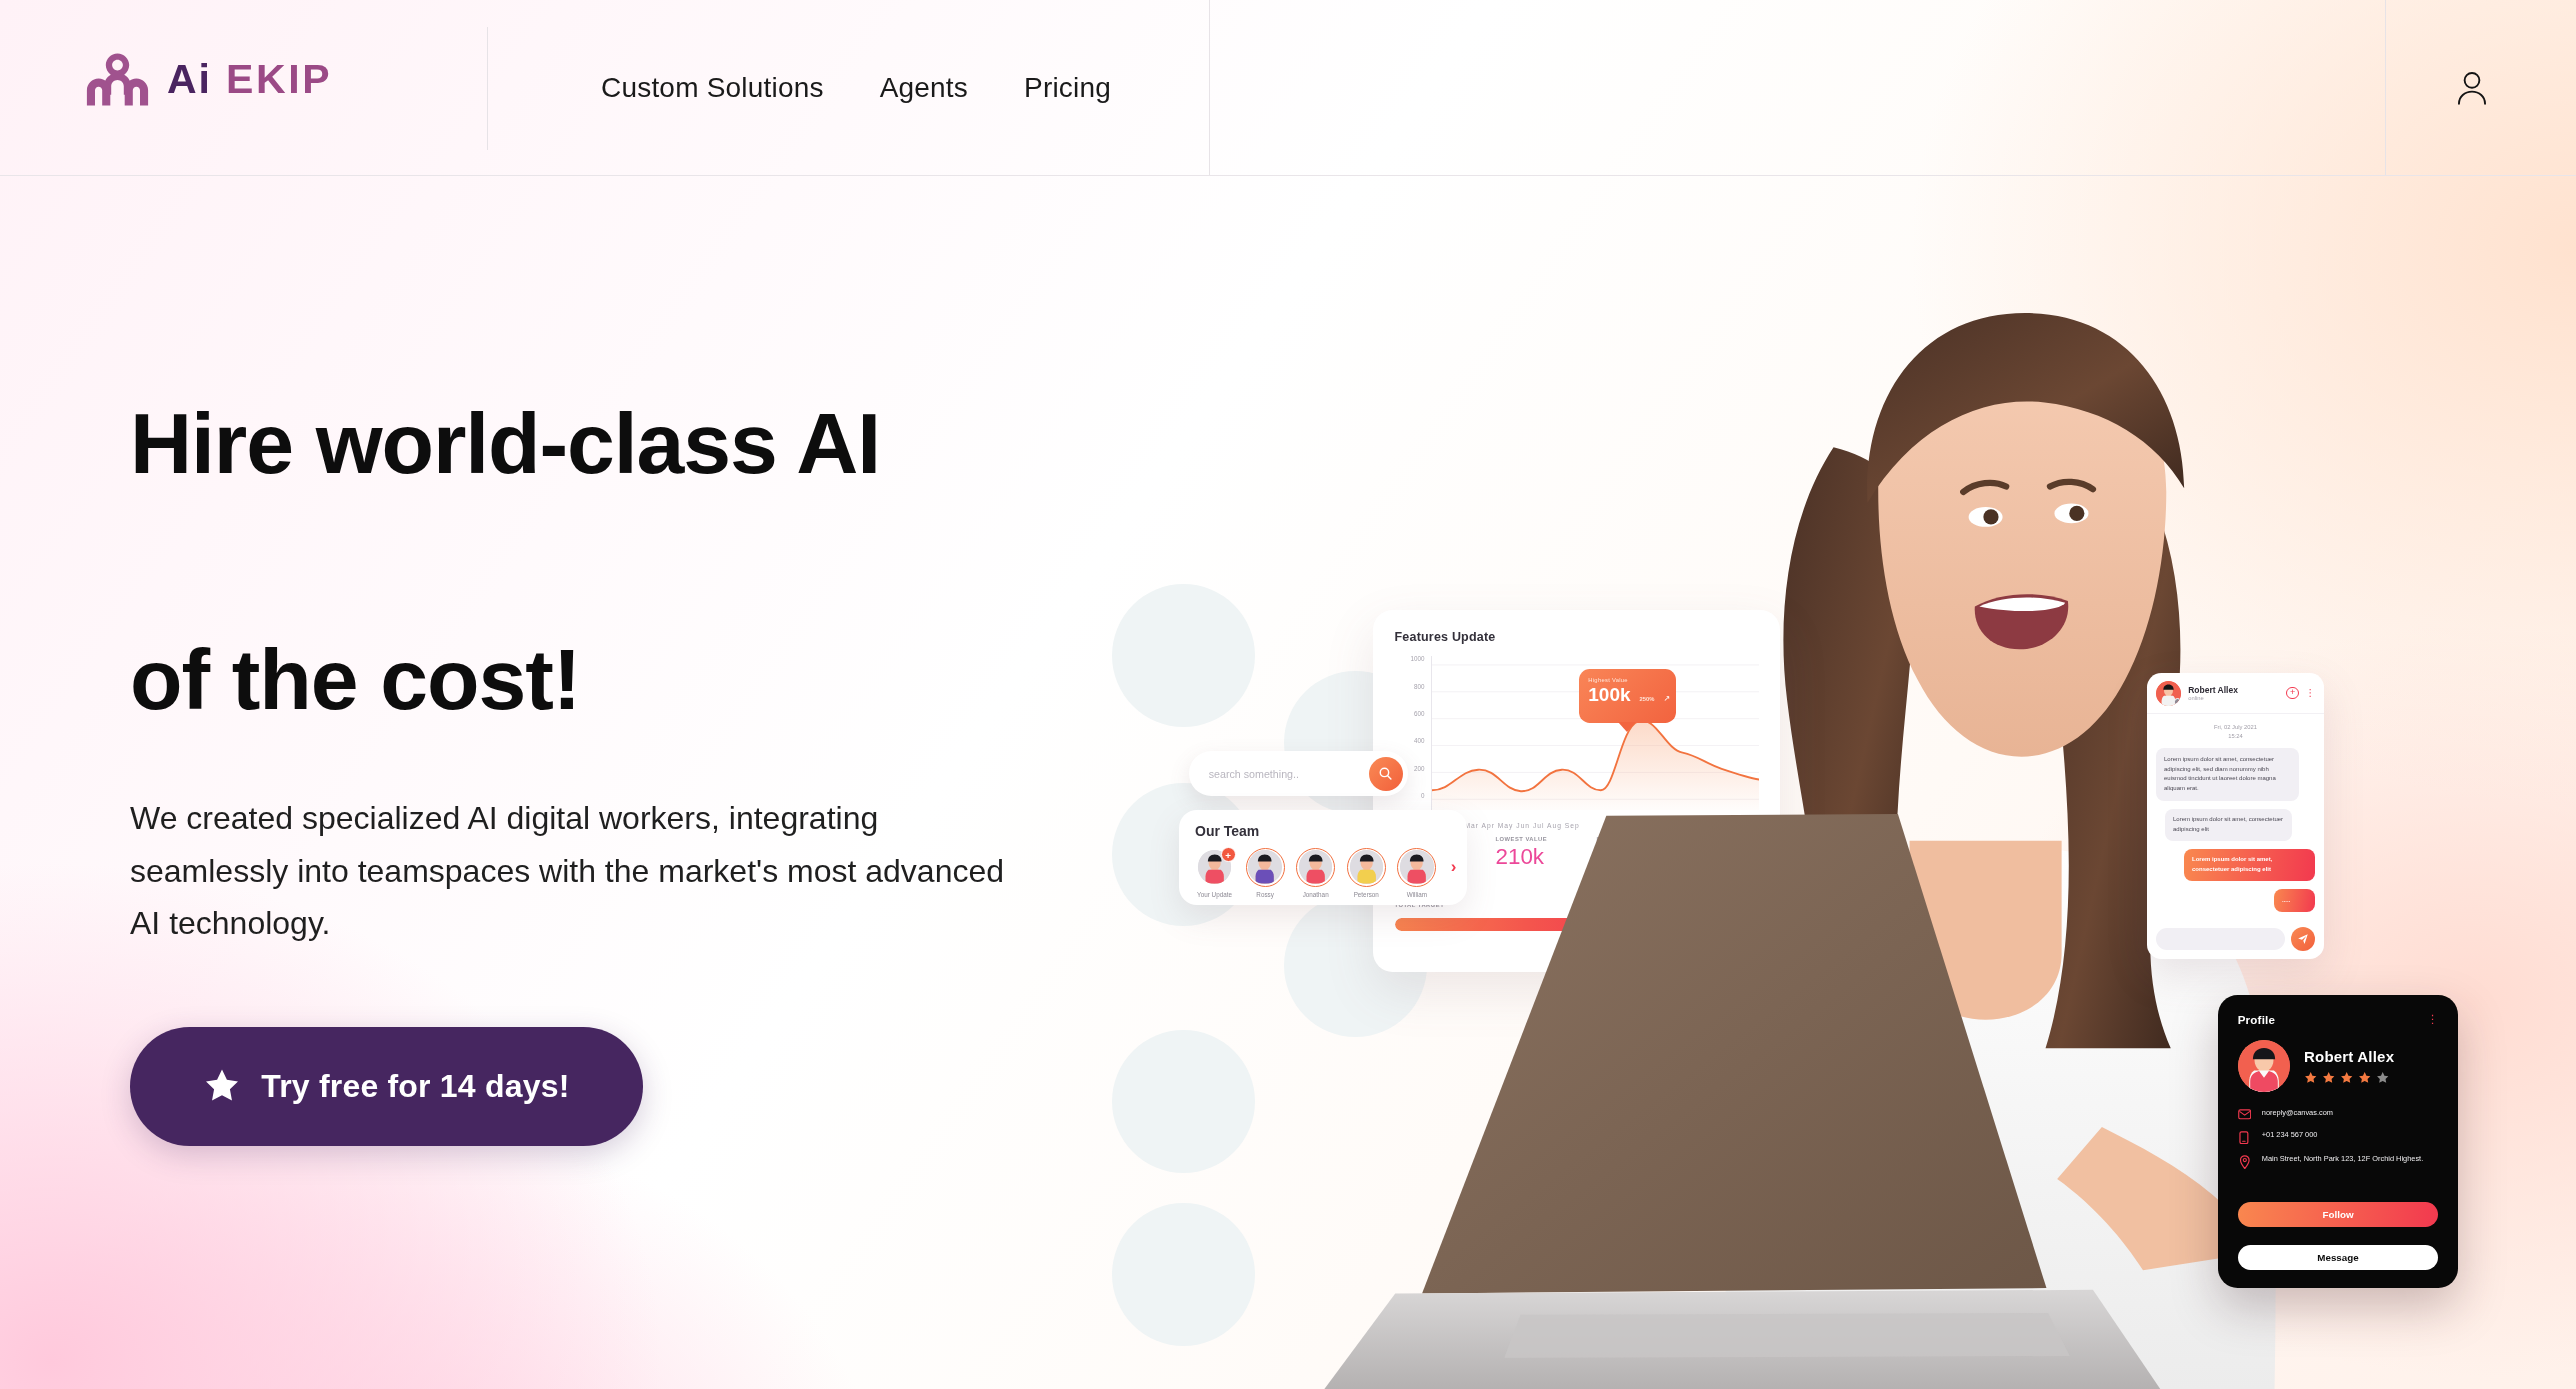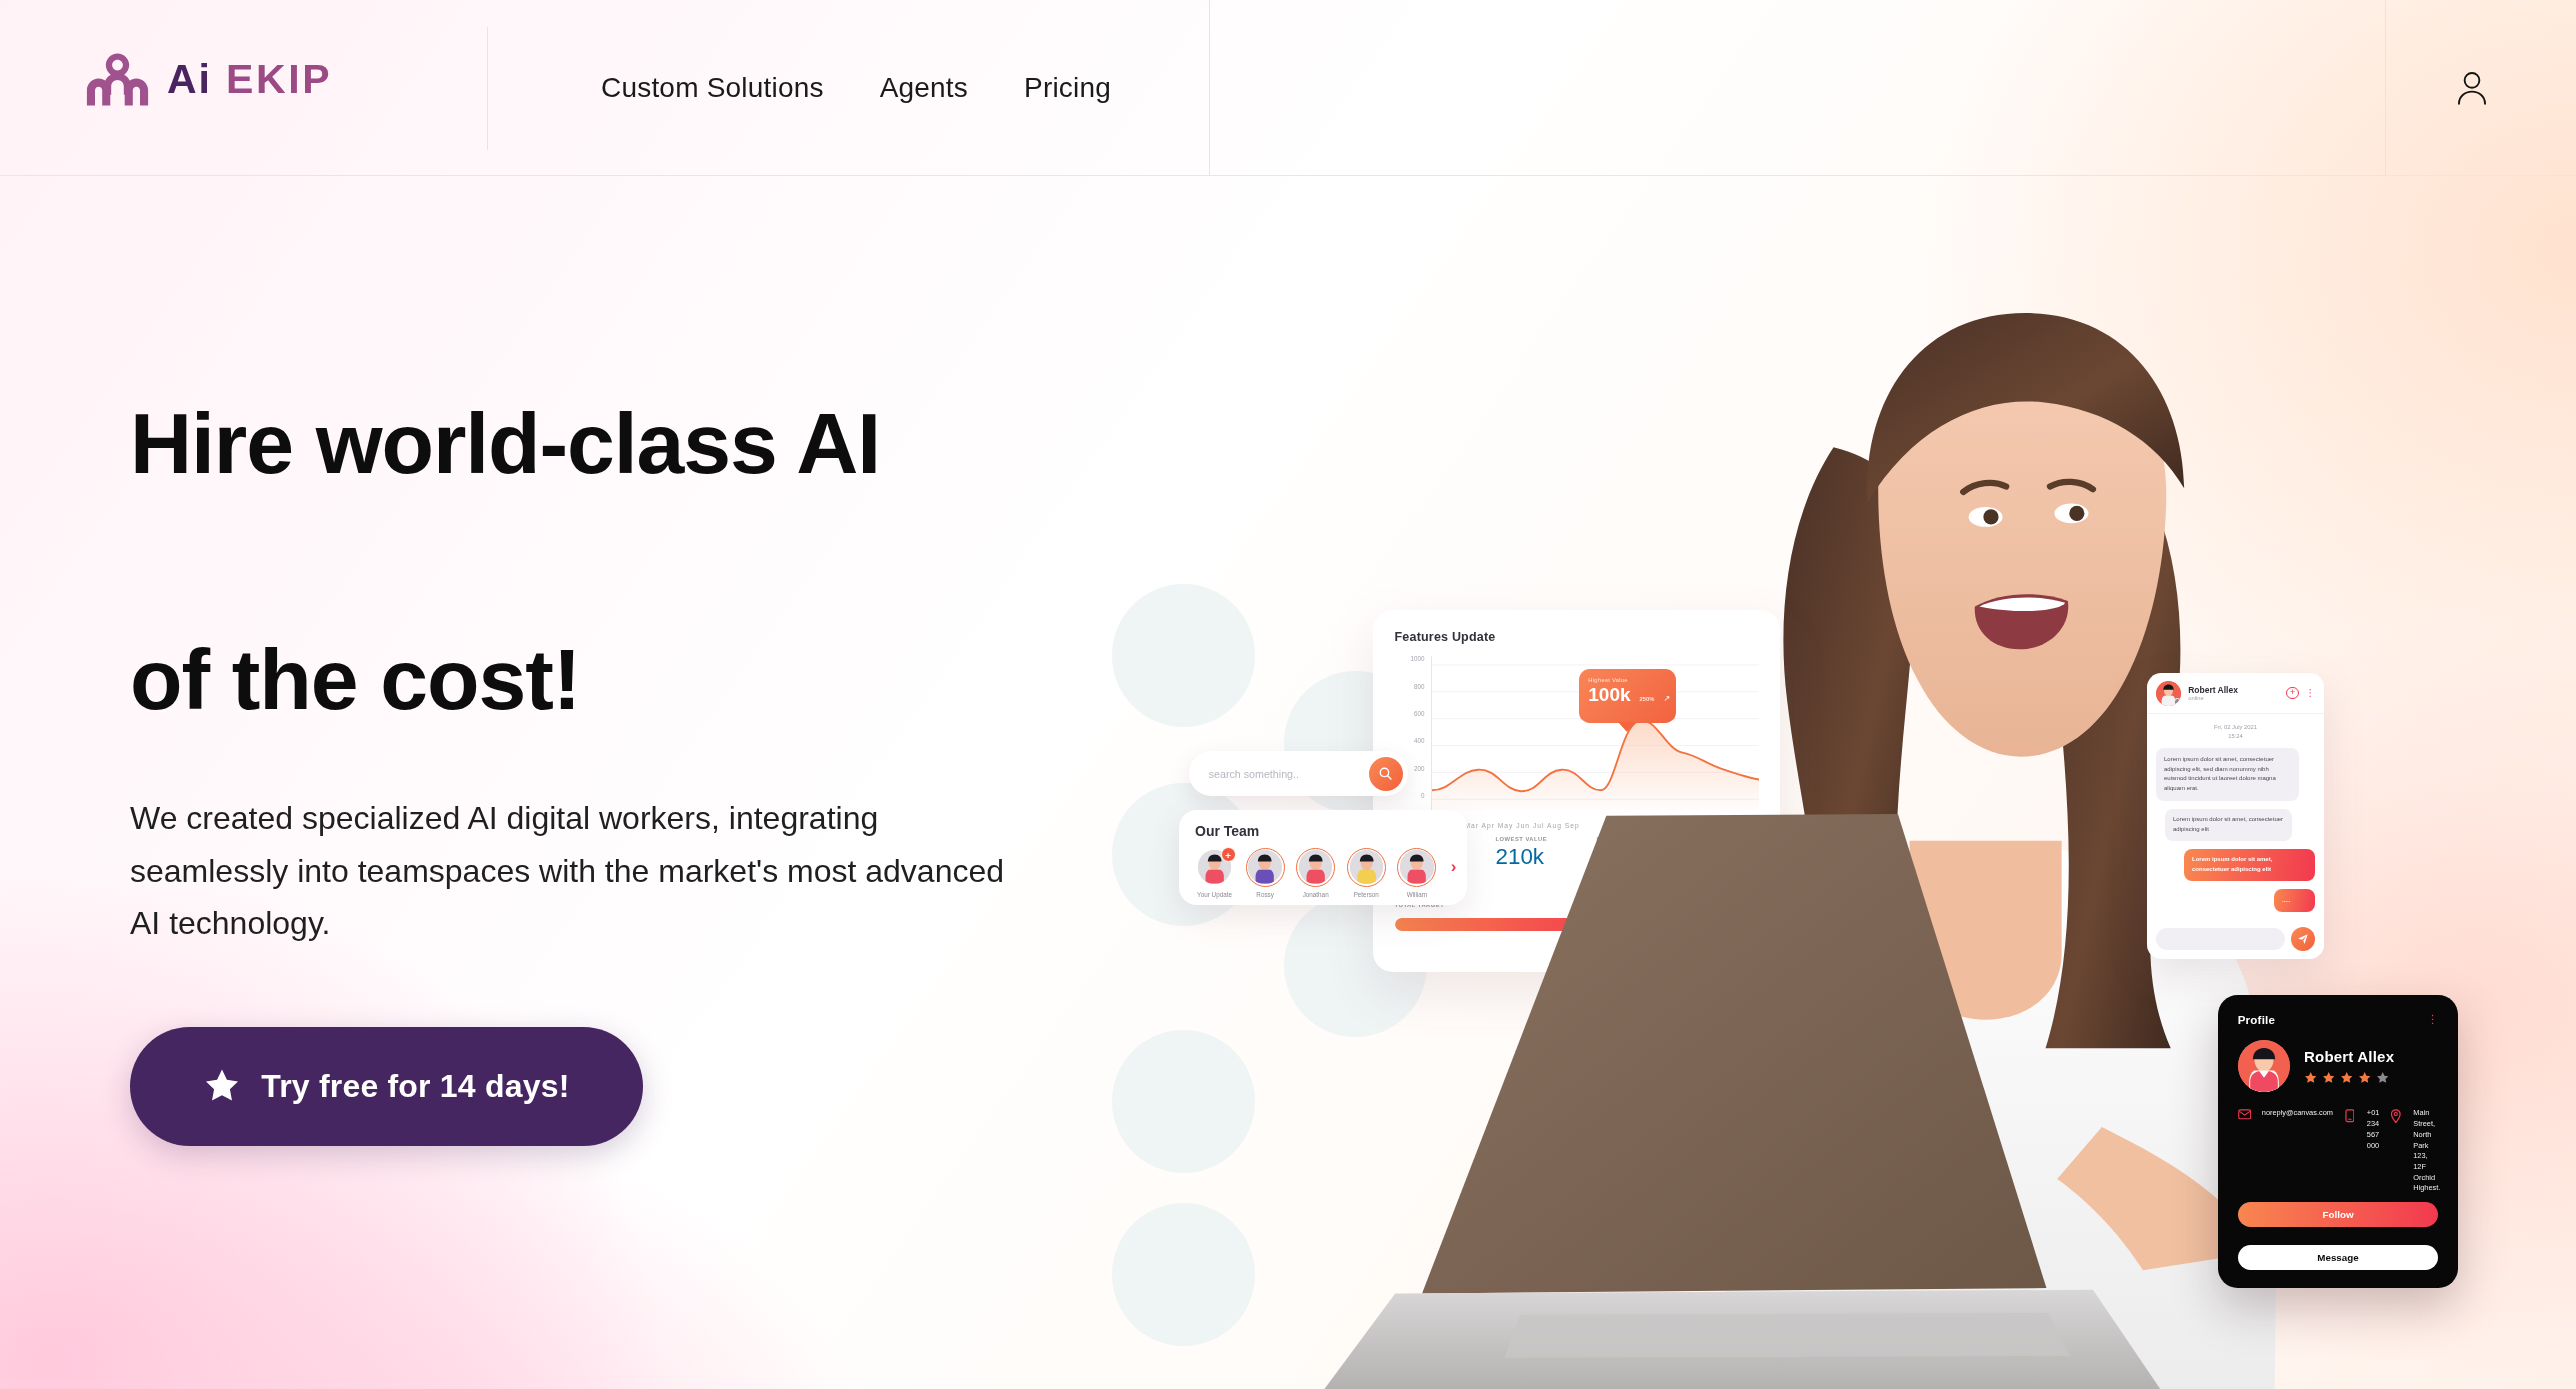--- a/index.html
+++ b/index.html
@@ -151,21 +151,21 @@
   .tt-pct { font-size:5.8px; color:#ffe6da; font-weight:700; margin-bottom:2.7px; }
   .tt-arrow { font-size:8px; color:#fff; margin-bottom:1.8px; }
 
   .stats-row {
     position:absolute; left:21.5px; top:226px; width:100%;
     display:flex; gap:0;
   }
   .stat { width:101px; }
   .stat-label { font-size:5.8px; color:#97949e; letter-spacing:0.5px; font-weight:700; }
   .stat-value { font-size:22.4px; font-weight:400; margin-top:3.6px; line-height:1; }
-  .sv-1 { color:#f45370; } .sv-2 { color:#0369a1; }
+  .sv-1 { color:#f45370; } .sv-2 { color:#ec4899; }
   .sv-3 { color:#f24f62; } .sv-4 { color:#f4693f; }
 
   .target-label {
     position:absolute; left:21.5px; top:292px;
     font-size:5.8px; color:#97949e; letter-spacing:0.5px; font-weight:700;
   }
   .target-track {
     position:absolute; left:21.5px; top:308px; width:363px; height:13.4px;
     background:#f0eef3; border-radius:7.2px; overflow:hidden;
   }
@@ -286,21 +286,21 @@
   .pc-head { display:flex; align-items:center; }
   .pc-title { font-size:11.6px; font-weight:700; color:#ffffff; letter-spacing:0.2px; }
   .pc-dots { margin-left:auto; color:#f2394f; font-size:11.6px; line-height:.75; cursor:pointer; }
   .pc-id { display:flex; align-items:center; gap:14.3px; margin-top:14.3px; }
   .pc-avatar {
     width:52px; height:52px; border-radius:50%; flex:none; overflow:hidden; position:relative;
     background:linear-gradient(140deg,#f98a5a 0%,#ef4a62 100%);
   }
   .pc-name { font-size:15px; font-weight:700; color:#fff; letter-spacing:0.2px; }
   .pc-stars { margin-top:5.4px; display:flex; gap:4.5px; }
-  .pc-rows { margin-top:16px; display:flex; flex-direction:row; gap:9.8px; }
+  .pc-rows { margin-top:16px; display:flex; flex-direction:column; gap:9.8px; }
   .pc-row { display:flex; align-items:flex-start; gap:10.7px; }
   .pc-ico { width:13.4px; flex:none; display:flex; justify-content:center; padding-top:0.9px; }
   .pc-txt { font-size:7.4px; color:#efeef0; line-height:1.45; }
   .pc-btns { position:absolute; left:19.7px; right:19.7px; bottom:18px; }
   .pc-follow {
     width:100%; height:25px; border-radius:12.5px; border:none; cursor:pointer;
     background:linear-gradient(95deg,#f9874f 0%,#f2394f 100%);
     color:#fff; font-size:9.8px; font-weight:700; font-family:"Liberation Sans",sans-serif;
   }
   .pc-message {

